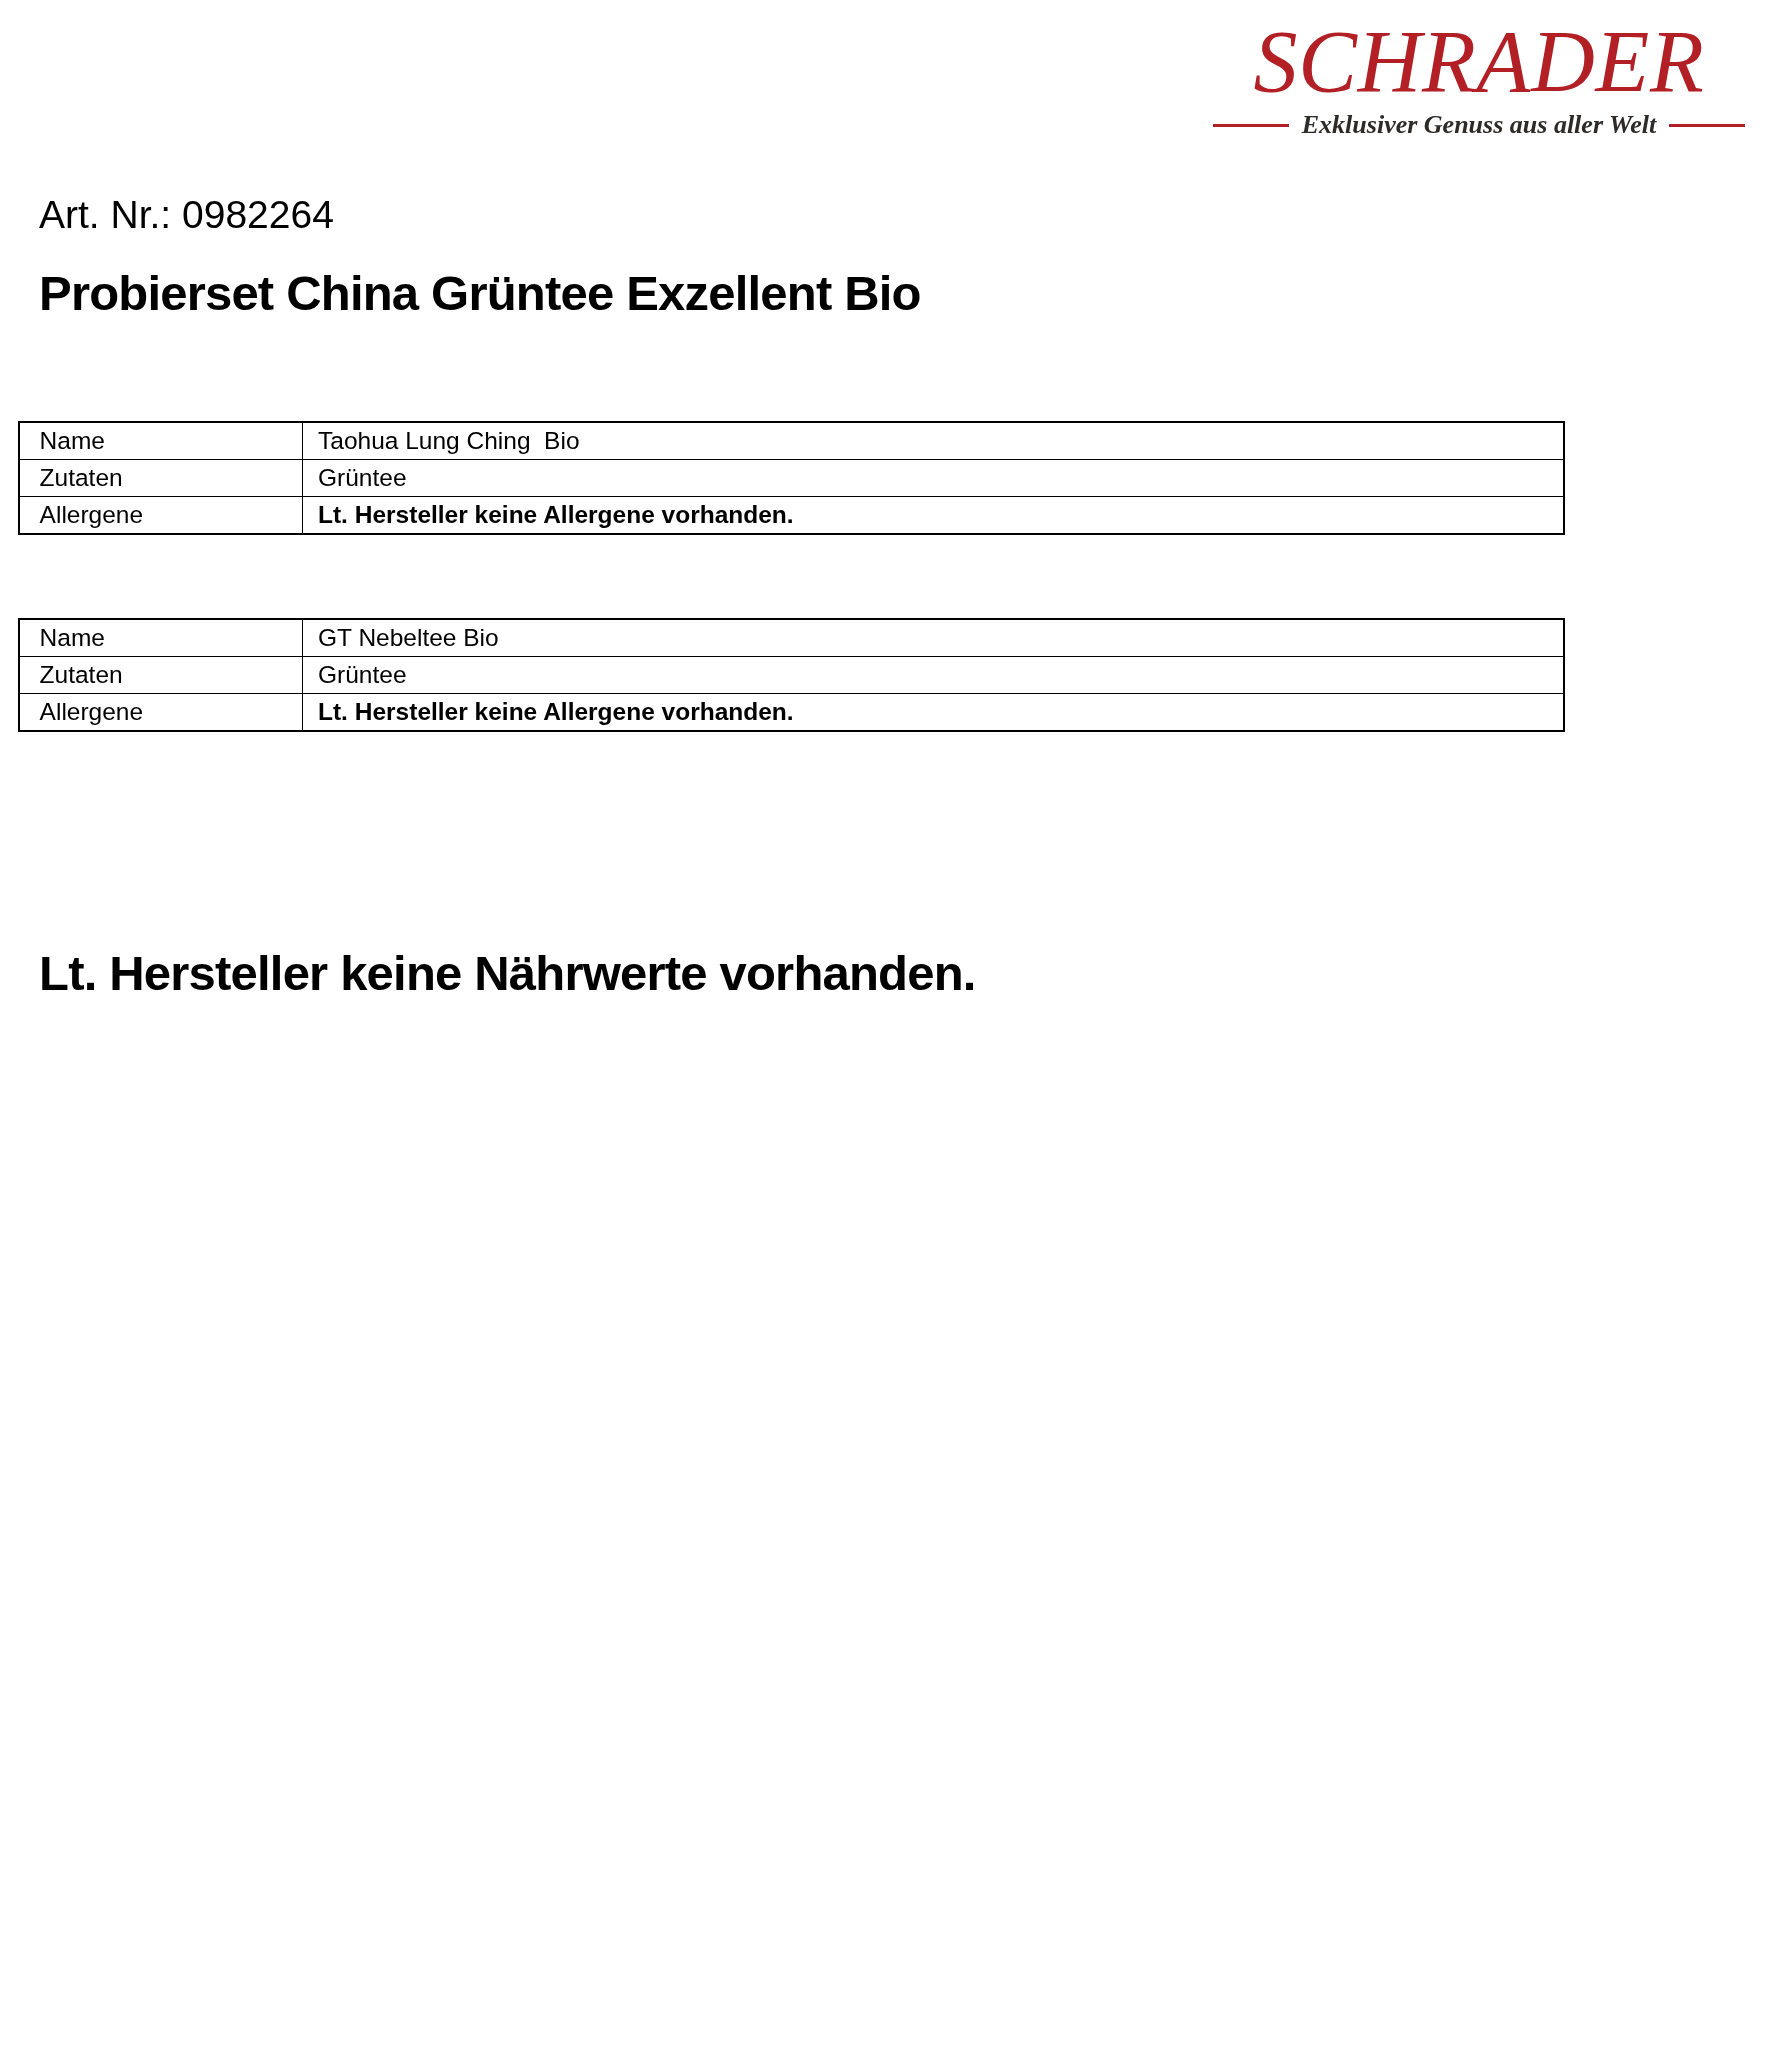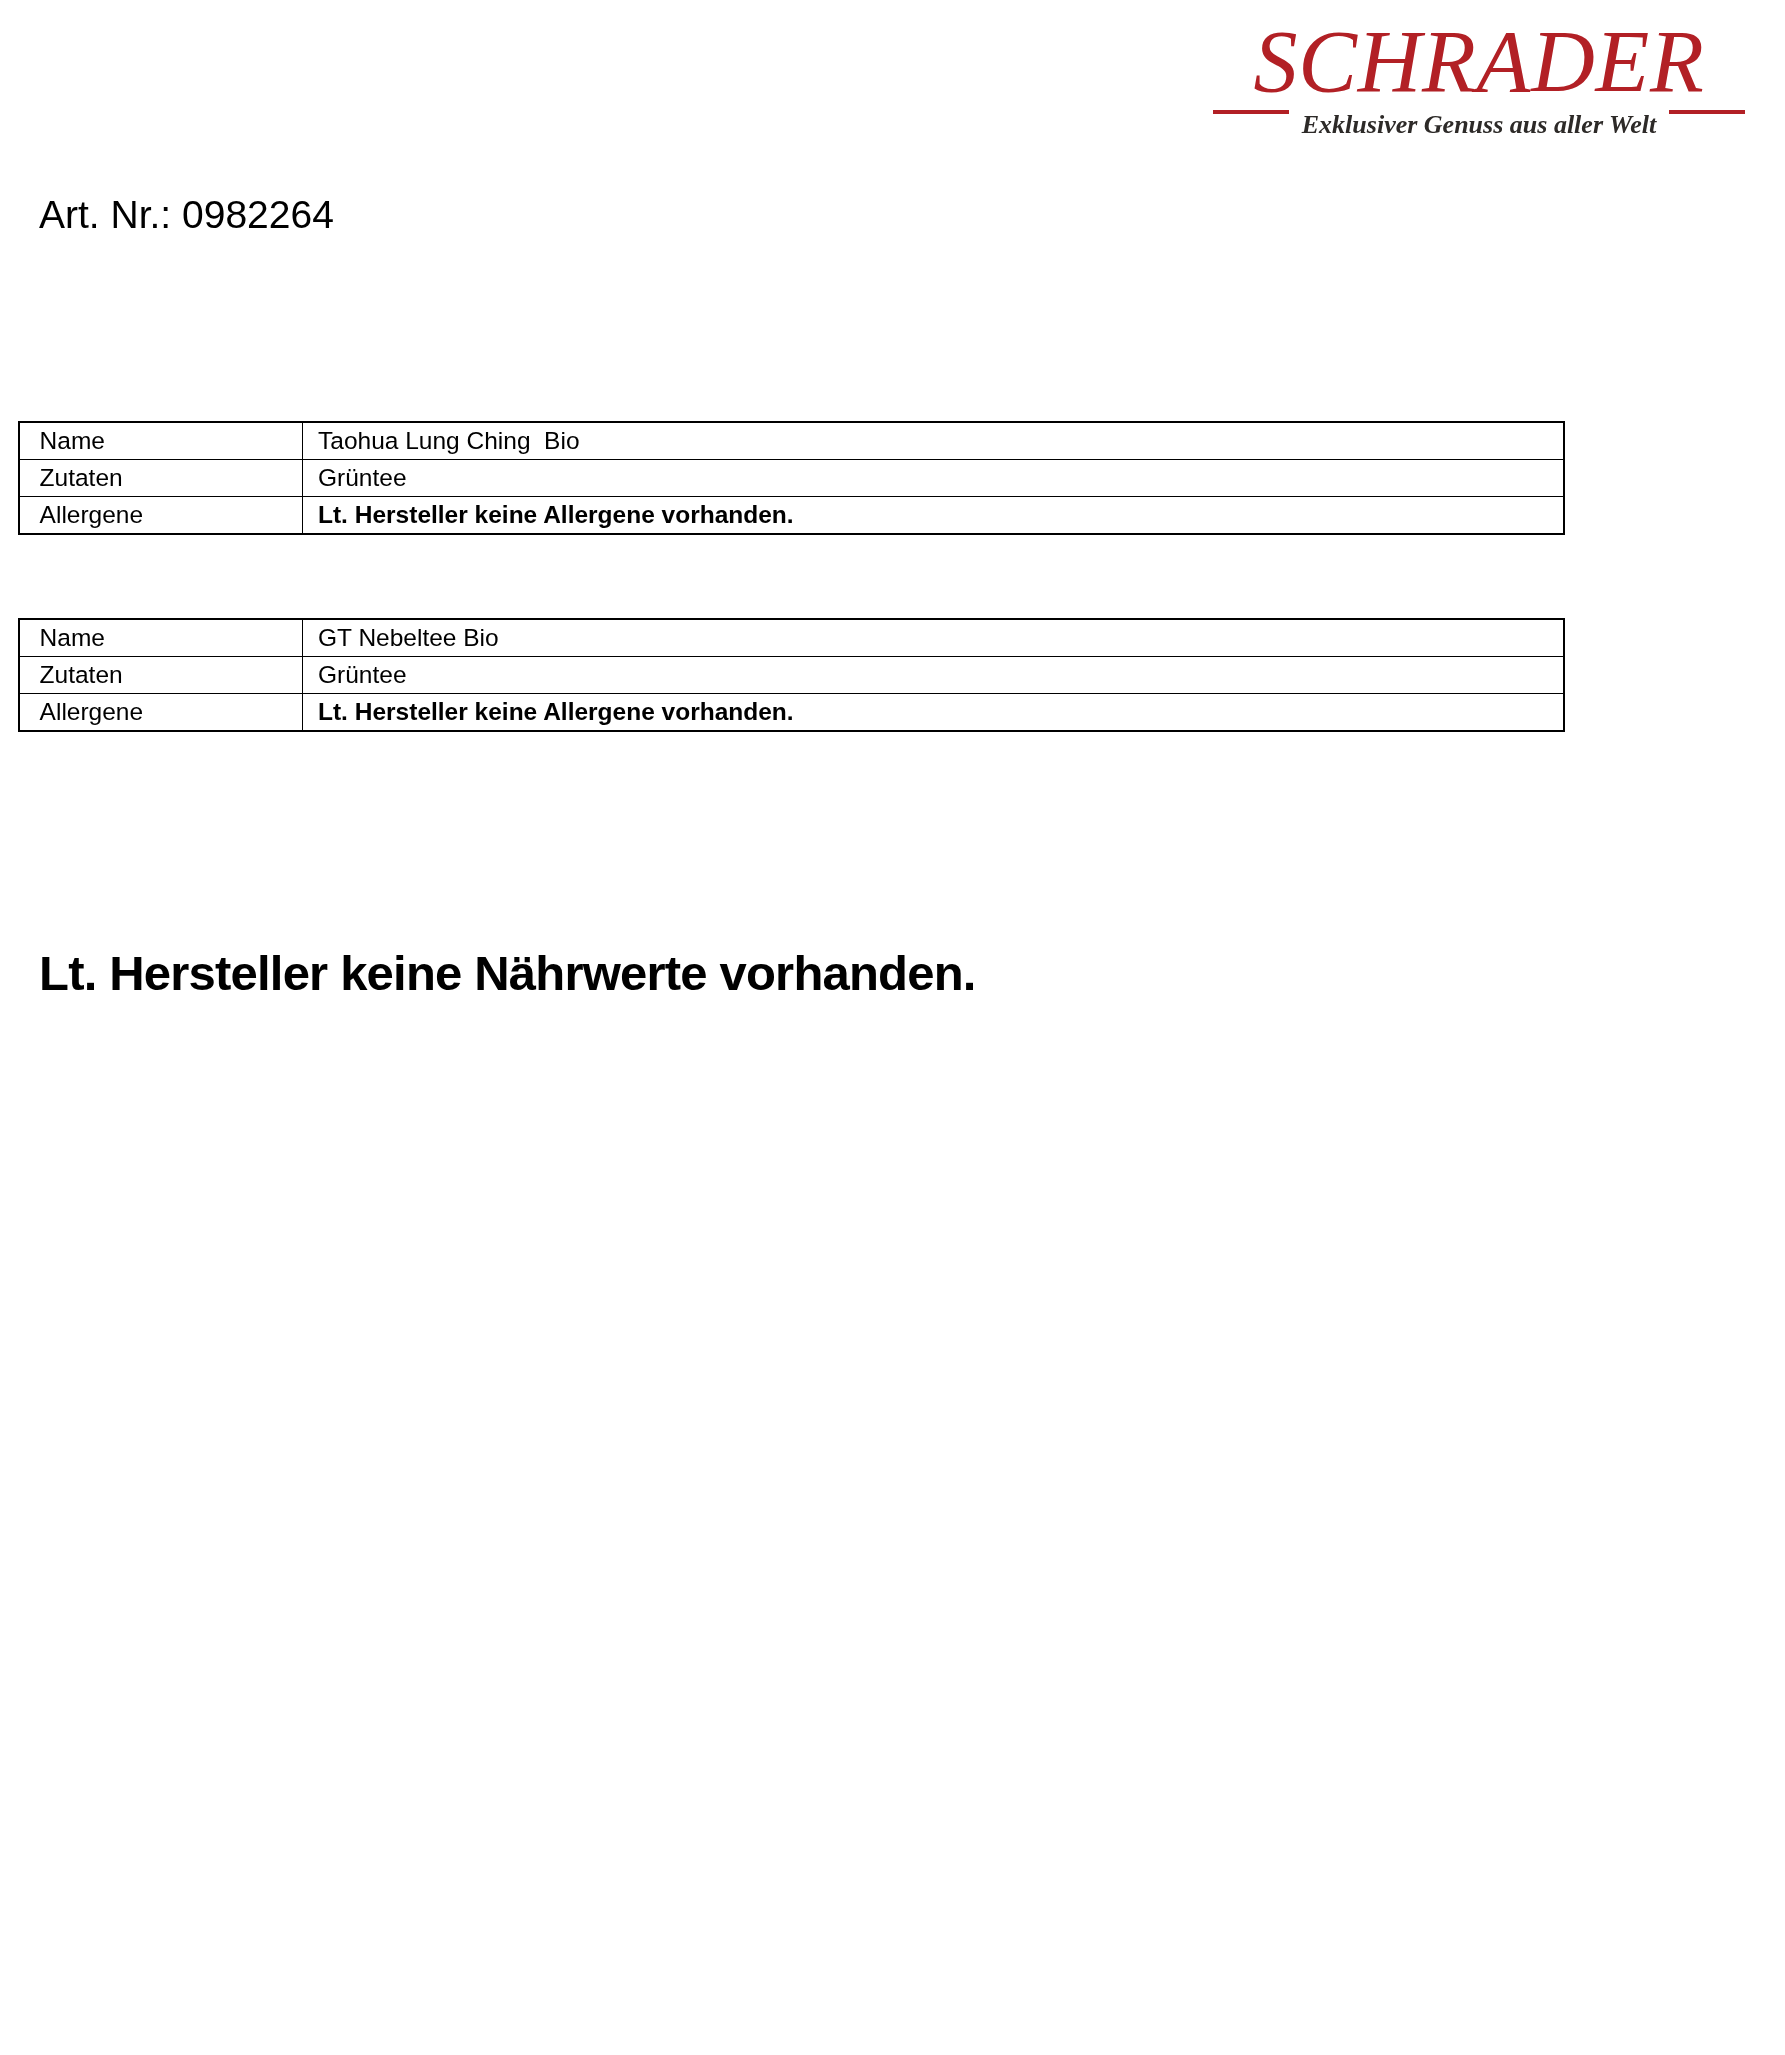--- a/index.html
+++ b/index.html
@@ -28,20 +28,21 @@
     font-size: 88px;
     line-height: 1.0;
     color: #b22025;
     white-space: nowrap;
     letter-spacing: 0.8px;
     margin-top: 16px;
   }
   .logo-tagline-row {
     margin-top: 4.9px;
     display: flex;
+    align-items: center;
     height: 29.5px;
   }
   .tagline-rule {
     flex: 1;
     height: 3.3px;
     background: #b22025;
   }
   .logo-tagline {
     font-family: "Liberation Serif", serif;
     font-style: italic;
@@ -122,20 +123,21 @@
     <div class="logo-name">SCHRADER</div>
     <div class="logo-tagline-row">
       <span class="tagline-rule"></span>
       <span class="logo-tagline">Exklusiver Genuss aus aller Welt</span>
       <span class="tagline-rule"></span>
     </div>
   </div>
 
   <div class="artnr">Art. Nr.: 0982264</div>
 
+  <div class="doc-title">Probierset China Grüntee Exzellent Bio</div>
 
   <table class="spec-table t1">
     <colgroup>
         <col class="c-label">
         <col>
       </colgroup>
     <tbody>
       <tr>
         <td class="lbl">Name</td>
         <td class="val">Taohua Lung Ching  Bio</td>

